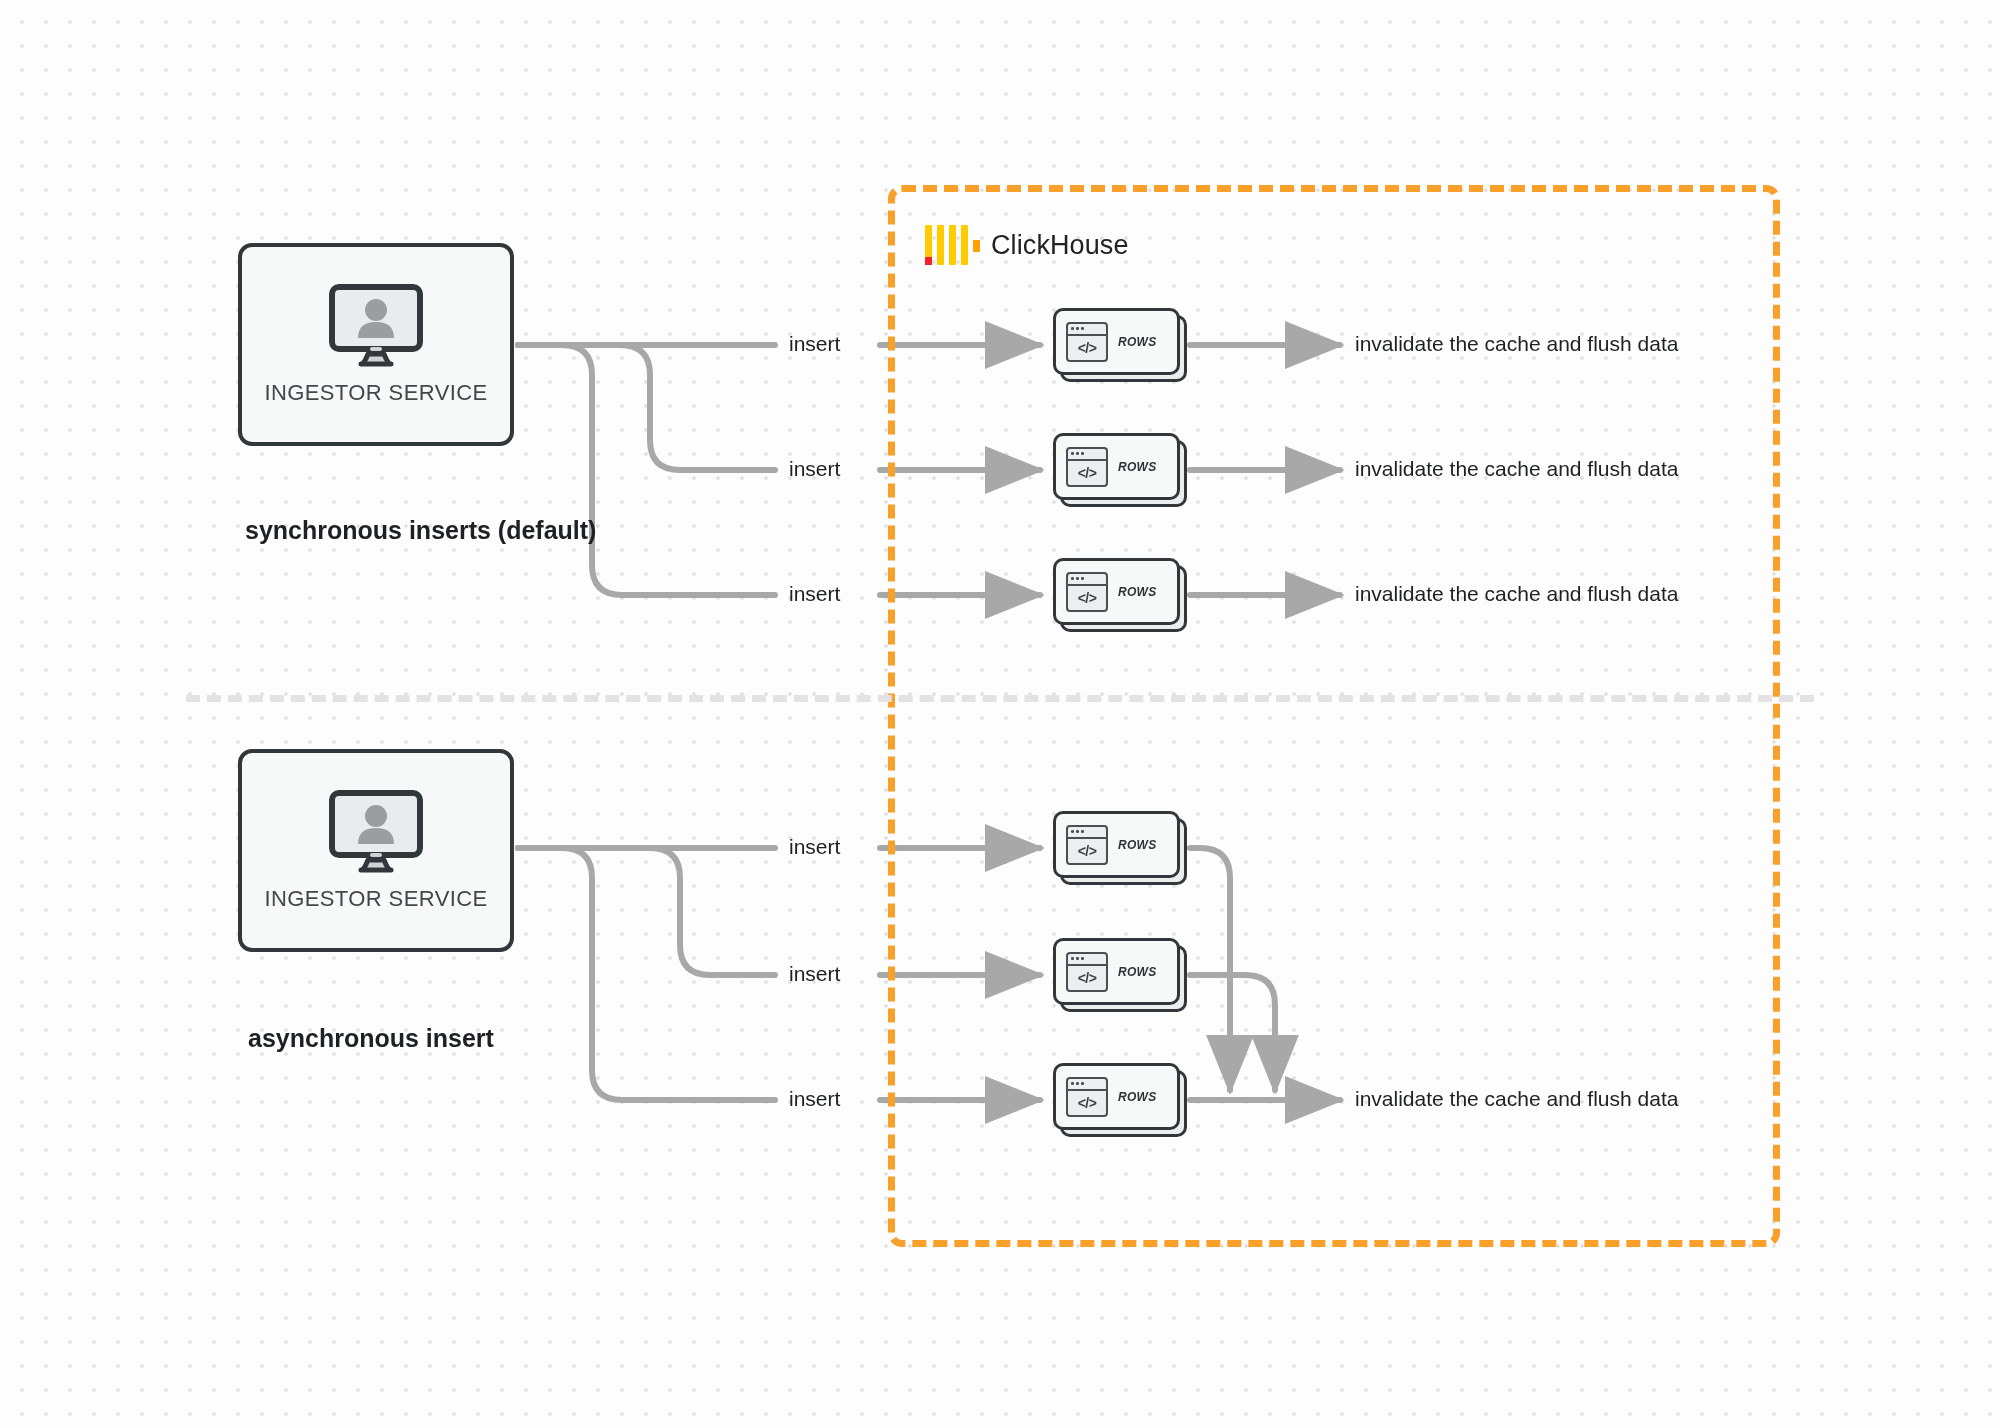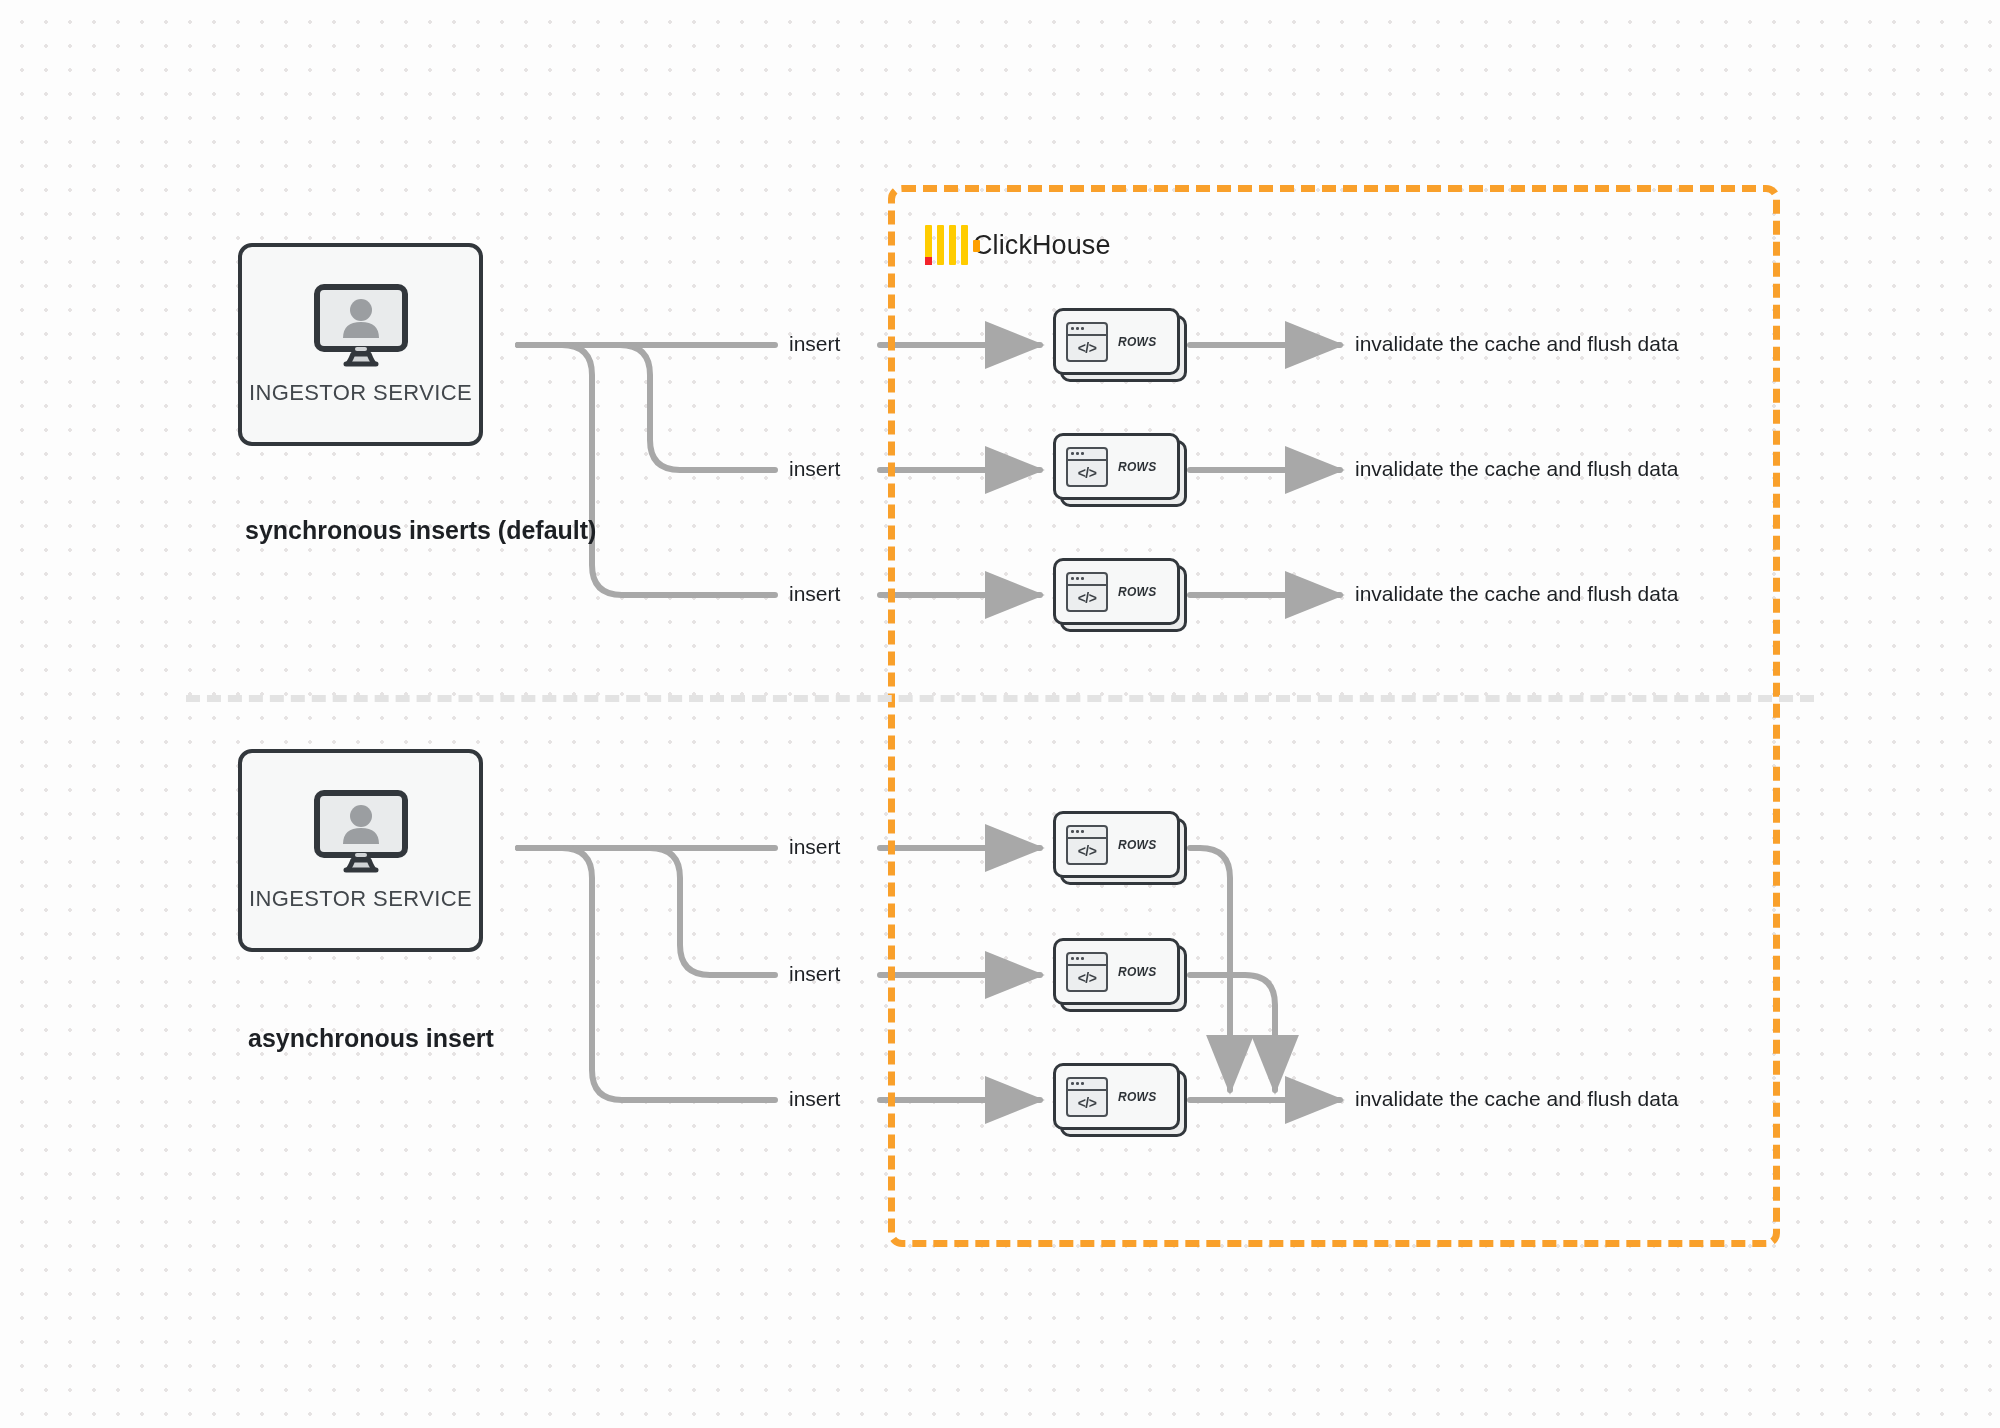--- a/index.html
+++ b/index.html
@@ -24,35 +24,35 @@
     position:absolute;
     left:888px;top:185px;width:892px;height:1062px;
     border:7px dashed #f9a02b;
     border-radius:14px;
     box-sizing:border-box;
   }
 
   
   .ch-brand{
     position:absolute;left:925px;top:222px;
-    display:flex;align-items:center;height:46px;
+    display:flex;align-items:center;gap:18px;height:46px;
   }
   .ch-logo{position:relative;width:48px;height:40px;}
   .ch-logo .bar{position:absolute;top:0;width:7px;height:40px;background:#ffcc00;border-radius:1px;}
   .ch-logo .bar.b1{left:0px;}
   .ch-logo .bar.b2{left:12px;}
   .ch-logo .bar.b3{left:24px;}
   .ch-logo .bar.b4{left:36px;}
   .ch-logo .tick{position:absolute;left:48px;top:15px;width:7px;height:12px;background:#ffa000;border-radius:1px;}
   .ch-logo .redsq{position:absolute;left:0px;top:32px;width:7px;height:8px;background:#f4232b;}
   .ch-name{font-size:27px;color:#222;letter-spacing:.1px;}
 
   
   .ingestor{
-    position:absolute;width:245px;height:203px;
+    position:absolute;width:276px;height:203px;
     background:#f7f8f8;
     border:4px solid #32373c;
     border-radius:14px;
     box-sizing:border-box;
     display:flex;flex-direction:column;align-items:center;justify-content:center;
   }
   .ingestor.top{left:238px;top:243px;}
   .ingestor.bottom{left:238px;top:749px;}
   .monitor{width:96px;height:86px;position:relative;margin-bottom:10px;}
   .ing-label{font-size:22px;color:#42474c;letter-spacing:.4px;}

